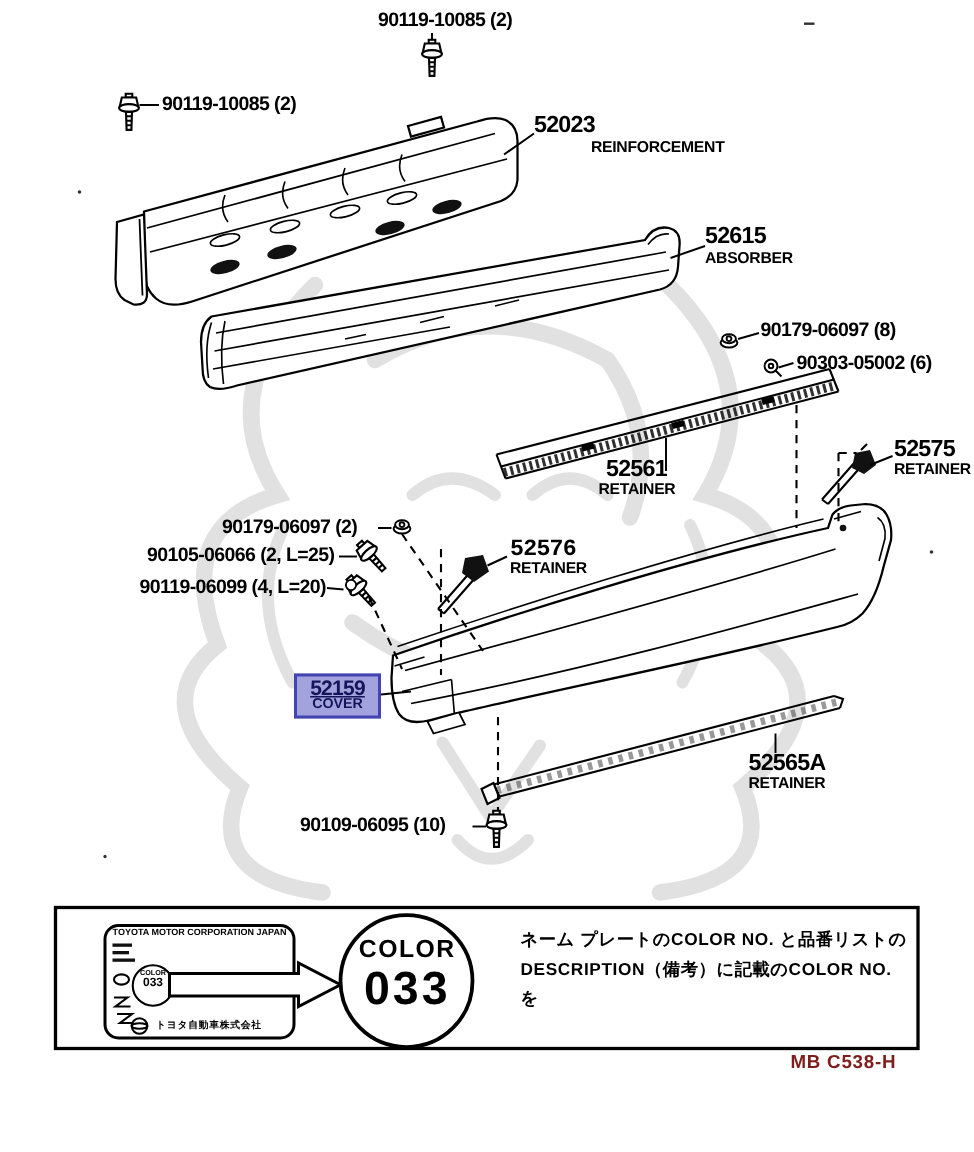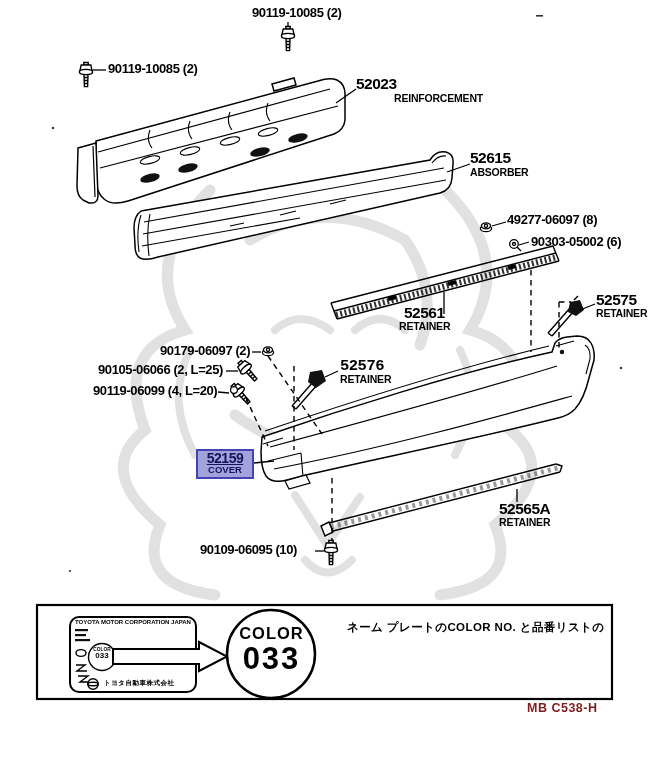--- a/index.html
+++ b/index.html
@@ -225,30 +225,30 @@
 
   <div class="lbl pn10" style="left:252px;top:6px;">90119-10085 (2)</div>
   <div class="lbl pn10" style="left:108px;top:62px;">90119-10085 (2)</div>
 
   <div class="lbl pn5" style="left:356px;top:76px;">52023</div>
   <div class="lbl pname" style="left:356px;top:93px;padding-left:38px;">REINFORCEMENT</div>
 
   <div class="lbl pn5" style="left:470px;top:150px;">52615</div>
   <div class="lbl pname" style="left:470px;top:167px;">ABSORBER</div>
 
-  <div class="lbl pn10" style="left:507px;top:213px;">49277-06097 (8)</div>
+  <div class="lbl pn10" style="left:507px;top:213px;">90179-06097 (8)</div>
   <div class="lbl pn10" style="left:531px;top:235px;">90303-05002 (6)</div>
 
   <div class="lbl pn5" style="left:404px;top:305px;">52561</div>
   <div class="lbl pname" style="left:399px;top:321px;">RETAINER</div>
 
   <div class="lbl pn5" style="left:596px;top:292px;">52575</div>
   <div class="lbl pname" style="left:596px;top:308px;">RETAINER</div>
 
-  <div class="lbl pn10" style="left:160px;top:344px;">90179-06097 (2)</div>
+  <div class="lbl pn10" style="left:148px;top:344px;">90179-06097 (2)</div>
   <div class="lbl pn10" style="left:98px;top:363px;">90105-06066 (2, L=25)</div>
   <div class="lbl pn10" style="left:93px;top:384px;">90119-06099 (4, L=20)</div>
 
   <div class="lbl pn5" style="left:340px;top:359px;font-family:Liberation Mono, monospace;">52576</div>
   <div class="lbl pname" style="left:340px;top:374px;">RETAINER</div>
 
   <div class="hl">
     <div class="num">52159</div>
     <div class="nm">COVER</div>
   </div>
@@ -256,20 +256,21 @@
   <div class="lbl pn5" style="left:499px;top:501px;">52565A</div>
   <div class="lbl pname" style="left:499px;top:517px;">RETAINER</div>
 
   <div class="lbl pn10" style="left:200px;top:543px;">90109-06095 (10)</div>
 
   <div class="colorword">COLOR</div>
   <div class="colorcode">033</div>
 
   <div class="jp">
     <div>ネーム プレートのCOLOR NO. と品番リストの</div>
+    <div>DESCRIPTION（備考）に記載のCOLOR NO. を</div>
   </div>
 
   <div class="plate-header">TOYOTA MOTOR CORPORATION JAPAN</div>
   <div class="plate-color">
     <div class="w">COLOR</div>
     <div class="c">033</div>
   </div>
   <div class="plate-company">トヨタ自動車株式会社</div>
 
   <div class="pagecode">MB C538-H</div>

